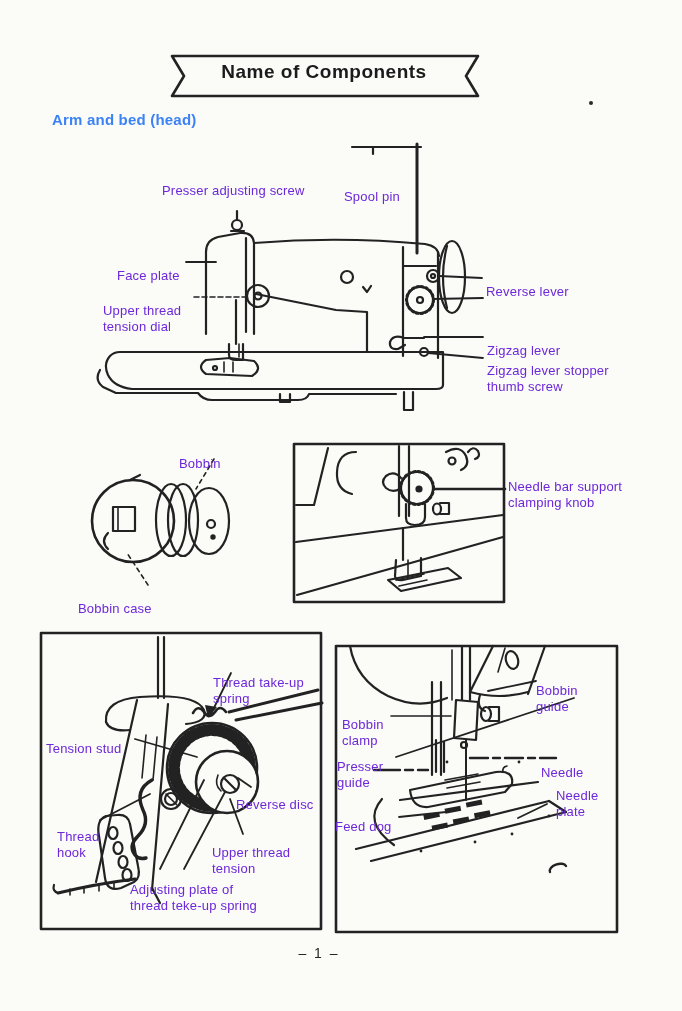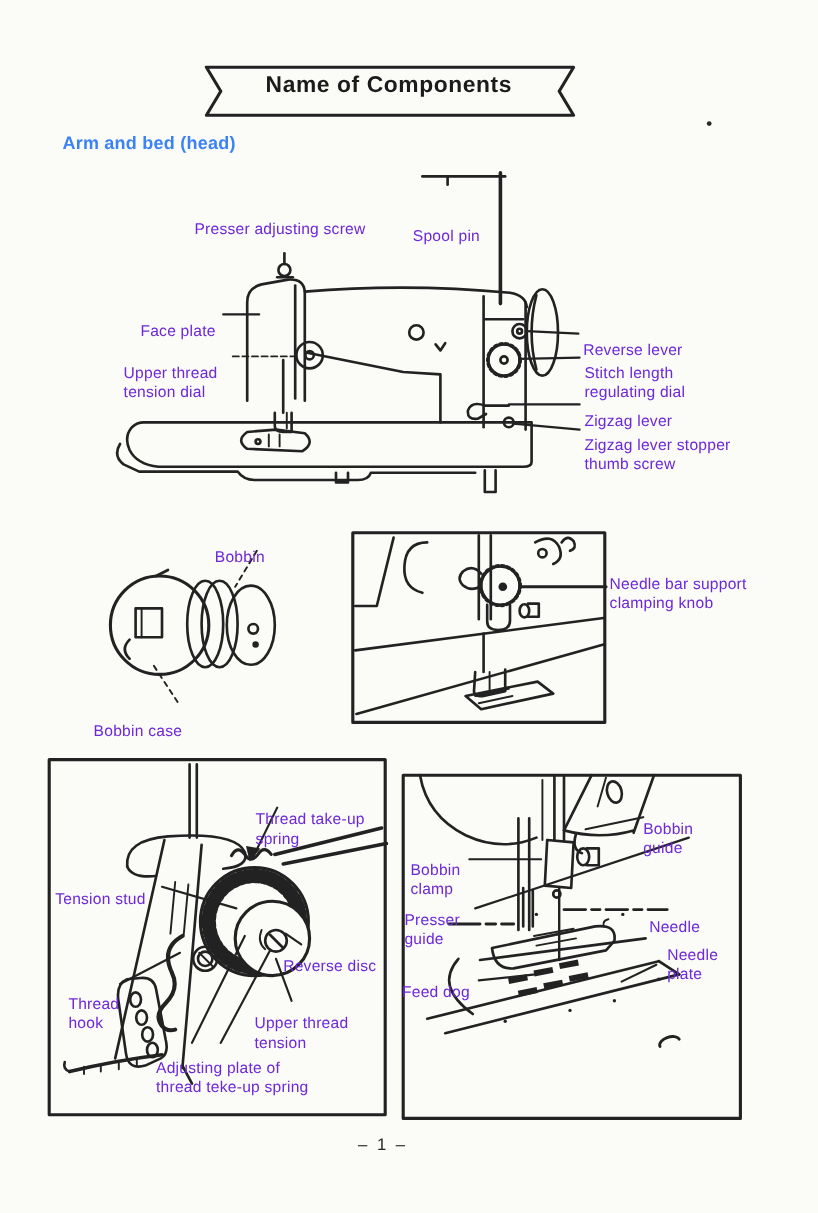--- a/index.html
+++ b/index.html
@@ -272,21 +272,20 @@
 
   <div class="banner-title">Name of Components</div>
   <div class="stray-dot"></div>
   <div class="section-heading">Arm and bed (head)</div>
 
   <div class="label" style="left:162px;top:170px">Presser adjusting screw</div>
   <div class="label" style="left:344px;top:176px">Spool pin</div>
   <div class="label" style="left:117px;top:255px">Face plate</div>
   <div class="label" style="left:103px;top:290px;width:92px">Upper thread tension dial</div>
   <div class="label" style="left:486px;top:271px">Reverse lever</div>
-  <div class="label" style="left:487px;top:290px;width:100px">Stitch length regulating dial</div>
   <div class="label" style="left:487px;top:330px">Zigzag lever</div>
   <div class="label" style="left:487px;top:350px;width:140px">Zigzag lever stopper thumb screw</div>
 
   <div class="label" style="left:179px;top:443px">Bobbin</div>
   <div class="label" style="left:78px;top:588px">Bobbin case</div>
 
   <div class="label" style="left:508px;top:466px;width:128px">Needle bar support clamping knob</div>
 
   <div class="label" style="left:213px;top:662px;width:112px">Thread take-up spring</div>
   <div class="label" style="left:46px;top:728px">Tension stud</div>

